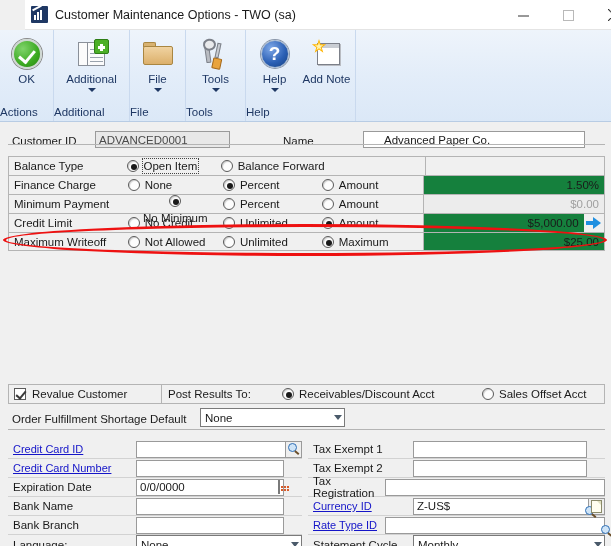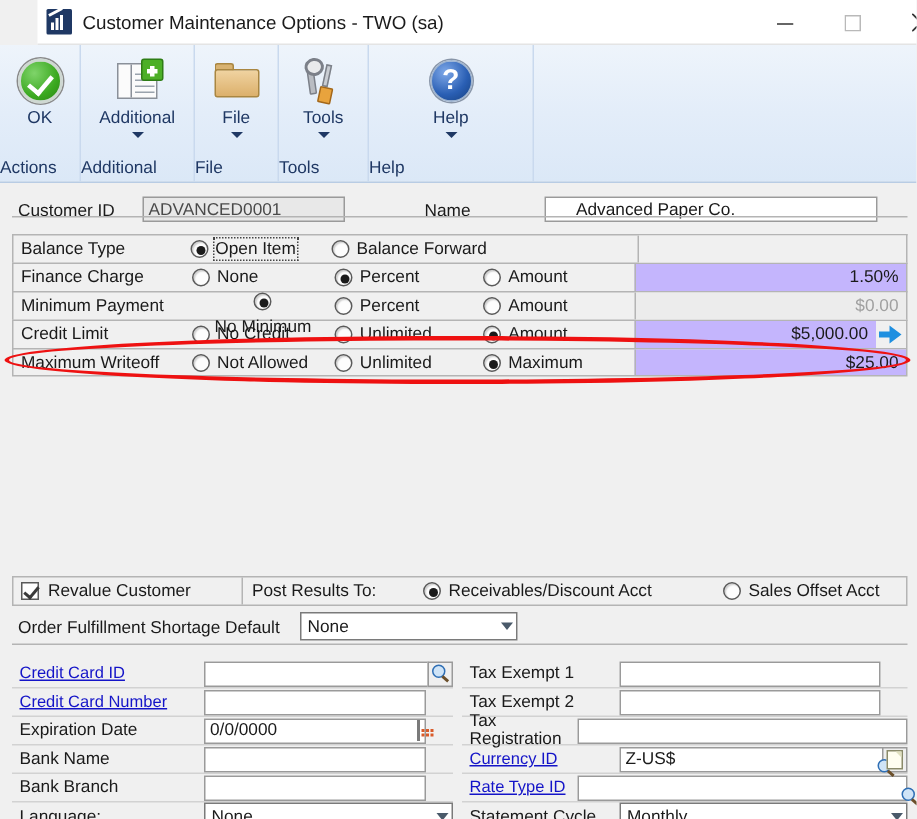--- a/index.html
+++ b/index.html
@@ -203,21 +203,21 @@
   .opt-row .cell-label {
     width: 128px; display:flex; align-items:center; padding-left:5px;
     border-right: 1px solid transparent;
   }
   .opt-row .cell-radio {
     width: 105px; display:flex; align-items:center; gap:5px;
   }
   .opt-row .cell-value {
     width: 195px; border-left: 1px solid #b4b4b4;
     display:flex; align-items:center; justify-content:flex-end;
-    padding-right: 5px; background:#c4b5fd; font-size:11.5px; color:#1a1a1a;
+    padding-right: 5px; background:#15803d; font-size:11.5px; color:#1a1a1a;
   }
   .opt-row .cell-value.dis { background:#ececec; color:#a0a0a0; }
   .opt-row .cell-value.none { background:#f0f0f0; border-left:1px solid #b4b4b4; }
 
   .radio {
     width: 12px; height: 12px; border-radius: 50%;
     border: 1px solid #5a5a5a; background: #fdfdfd; position:relative; flex:none;
     box-shadow: inset 1px 1px 1px rgba(0,0,0,.18);
   }
   .radio.on::after {
@@ -400,20 +400,30 @@
 
   <div class="rgroup" style="width:110px">
     <div class="grp-items">
       <div class="rbtn" style="width:52px">
         <div class="ico">
             <div class="ico-help"></div>
           </div>
         <div class="lbl">Help</div>
         <div class="caret"></div>
       </div>
+      <div class="rbtn" style="width:52px">
+        <div class="ico">
+          <div class="ico-note">
+              <div class="page"></div>
+              <div class="star"></div>
+              <div class="star2"></div>
+            </div>
+        </div>
+        <div class="lbl">Add Note</div>
+      </div>
     </div>
     <div class="grp-label">Help</div>
   </div>
 
   <div class="rgroup" style="flex:1; border-right:none"></div>
 </div>
 
 <div class="form">
 
   <div class="abs" id="cust-row">

